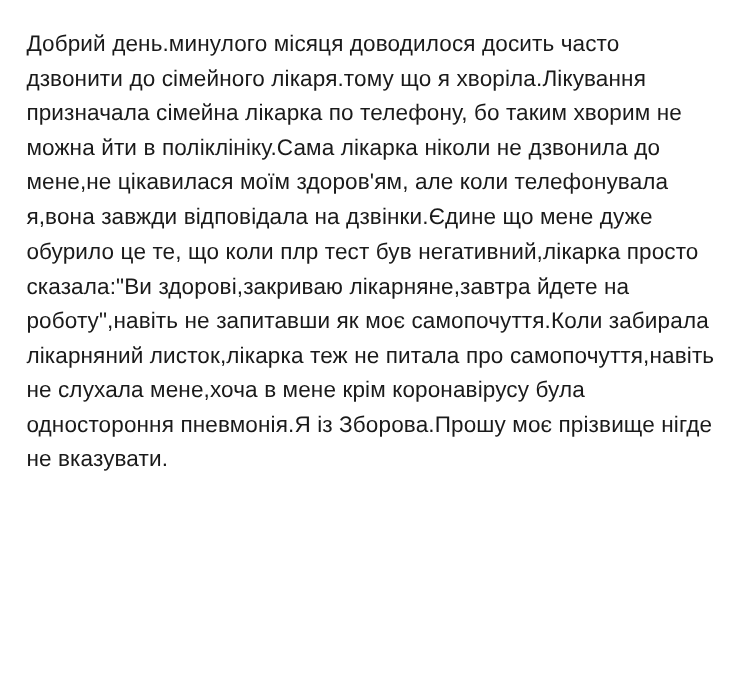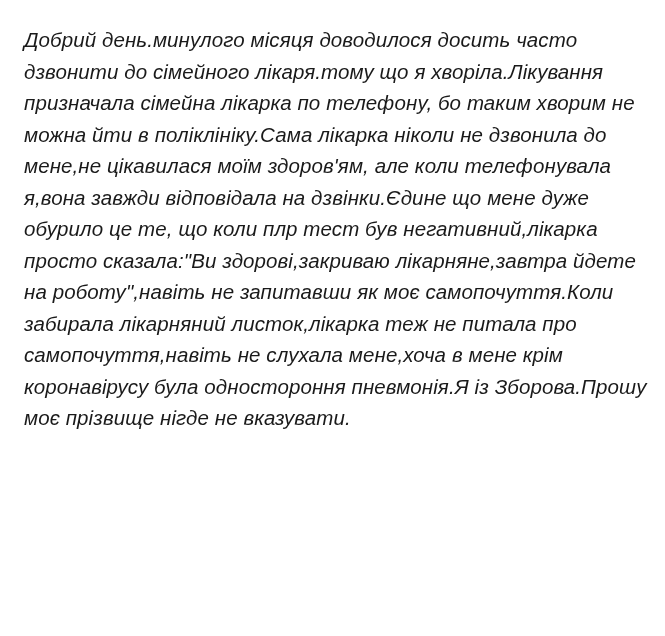--- a/index.html
+++ b/index.html
@@ -12,21 +12,20 @@
     background: #ffffff;
     font-family: "Liberation Sans", sans-serif;
     overflow: hidden;
   }
   .page {
     position: relative;
     width: 556px;
     height: 636px;
     background: #ffffff;
     box-sizing: border-box;
-    font-style: italic;
   }
   .text-block {
     position: absolute;
     left: 24px;
     top: 24px;
     width: 630px;
     color: #1a1a1a;
     font-size: 20.5px;
     line-height: 31.5px;
     letter-spacing: 0.1px;

